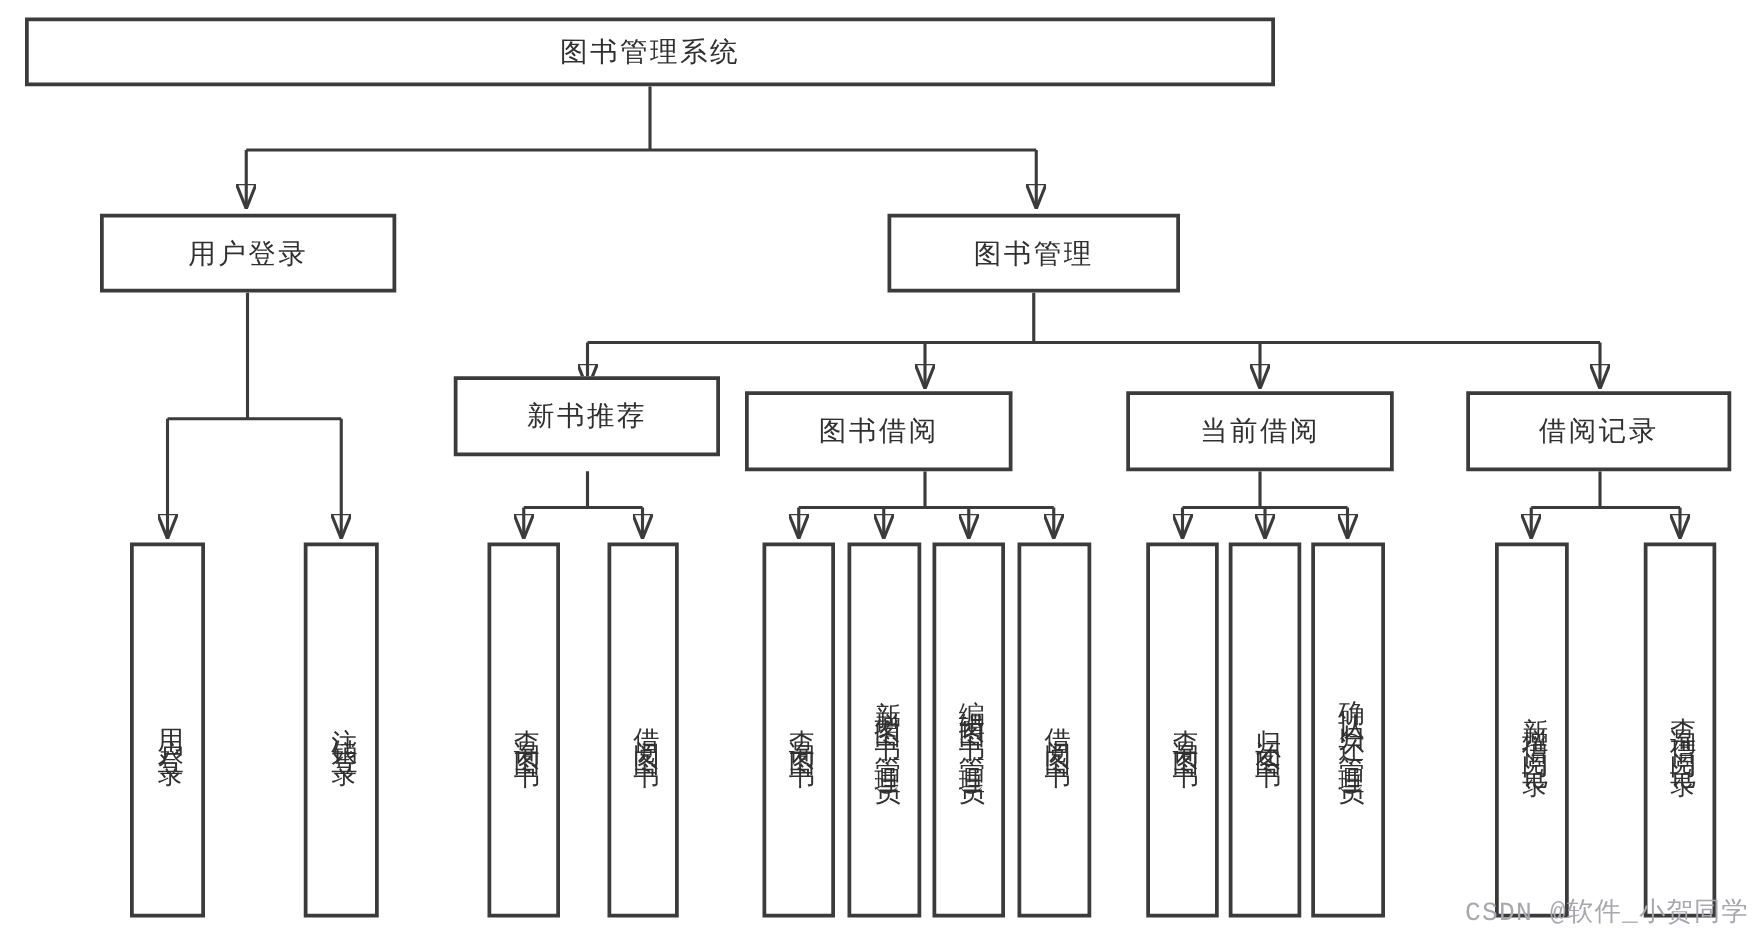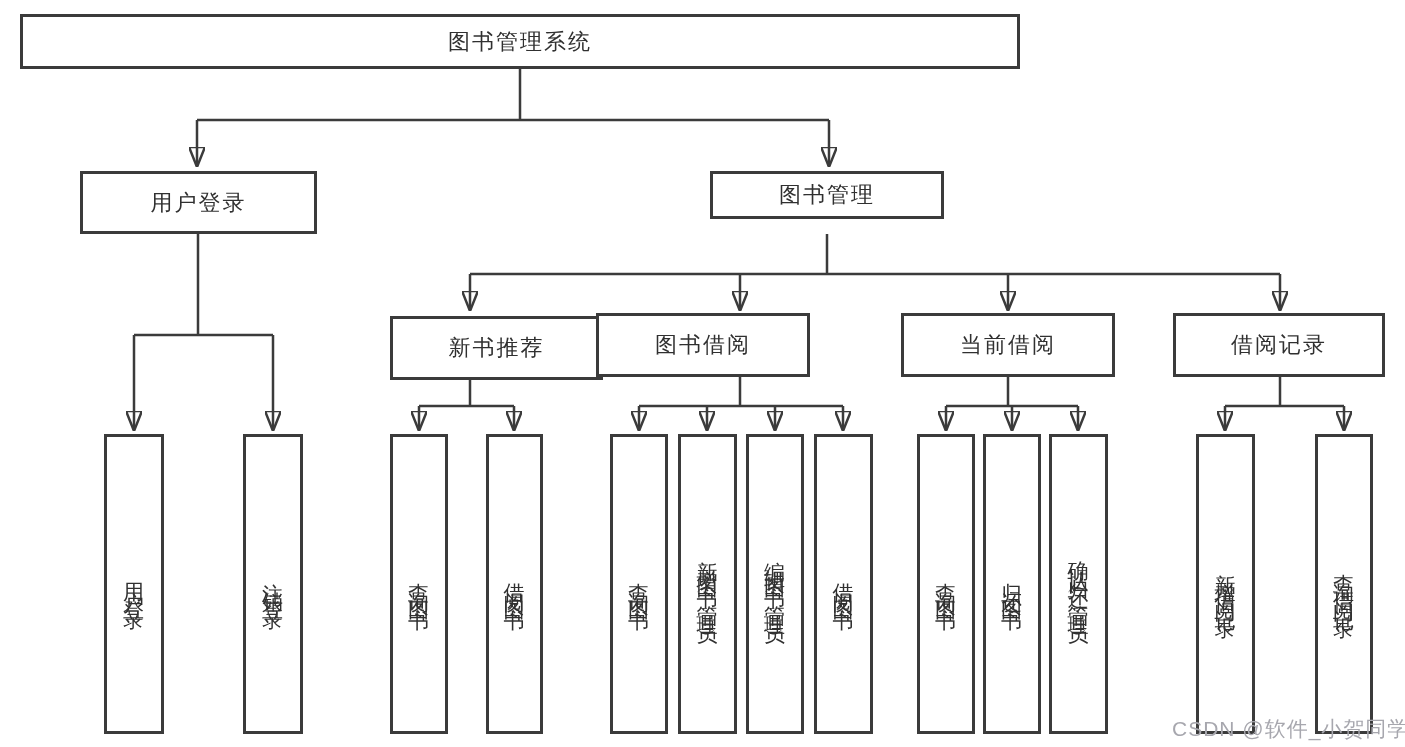--- a/index.html
+++ b/index.html
@@ -2,21 +2,21 @@
 <html><head>
 <meta charset="utf-8">
 <style>
   * { margin: 0; padding: 0; box-sizing: border-box; }
   html, body { background: #ffffff; }
   .stage {
     position: relative;
     width: 1405px;
     height: 747px;
     background: #ffffff;
-    font-family: Liberation Sans, sans-serif;
+    font-family: Liberation Mono, monospace;
     color: #303030;
     overflow: hidden;
     padding-left: 40px;
   }
   .wires { position: absolute; left: 0; top: 0; width: 1405px; height: 747px; }
   .wires path { stroke: #3b3b3b; stroke-width: 2.5; fill: none; }
 
   .node {
     position: absolute;
     background: #ffffff;
@@ -89,23 +89,23 @@
     <path d="M1078,406 V430" marker-end="url(#arrow)"></path>
 
     <path d="M1280,377 V406 M1225,406 H1344"></path>
     <path d="M1225,406 V430" marker-end="url(#arrow)"></path>
     <path d="M1344,406 V430" marker-end="url(#arrow)"></path>
   </svg>
 
   <div class="node" style="left:20px; top:14px; width:1000px; height:55px;">图书管理系统</div>
 
   <div class="node" style="left:80px; top:171px; width:237px; height:63px;">用户登录</div>
-  <div class="node" style="left:710px; top:171px; width:234px; height:48px;">图书管理</div>
+  <div class="node" style="left:710px; top:171px; width:234px; height:63px;">图书管理</div>
 
-  <div class="node" style="left:363px; top:316px; width:213px; height:64px;margin-left:27px;">新书推荐</div>
+  <div class="node" style="left:363px; top:301px; width:213px; height:64px;">新书推荐</div>
   <div class="node" style="left:596px; top:313px; width:214px; height:64px;">图书借阅</div>
   <div class="node" style="left:1173px; top:313px; width:212px; height:64px;">借阅记录</div>
   <div class="node" style="left:901px; top:313px; width:214px; height:64px;">当前借阅</div>
 
   <div class="node leaf" style="left:104px; top:434px; width:60px; height:300px;">
     <span class="vtext">用户登录</span>
   </div>
   <div class="node leaf" style="left:243px; top:434px; width:60px; height:300px;">
     <span class="vtext">注销登录</span>
   </div>

